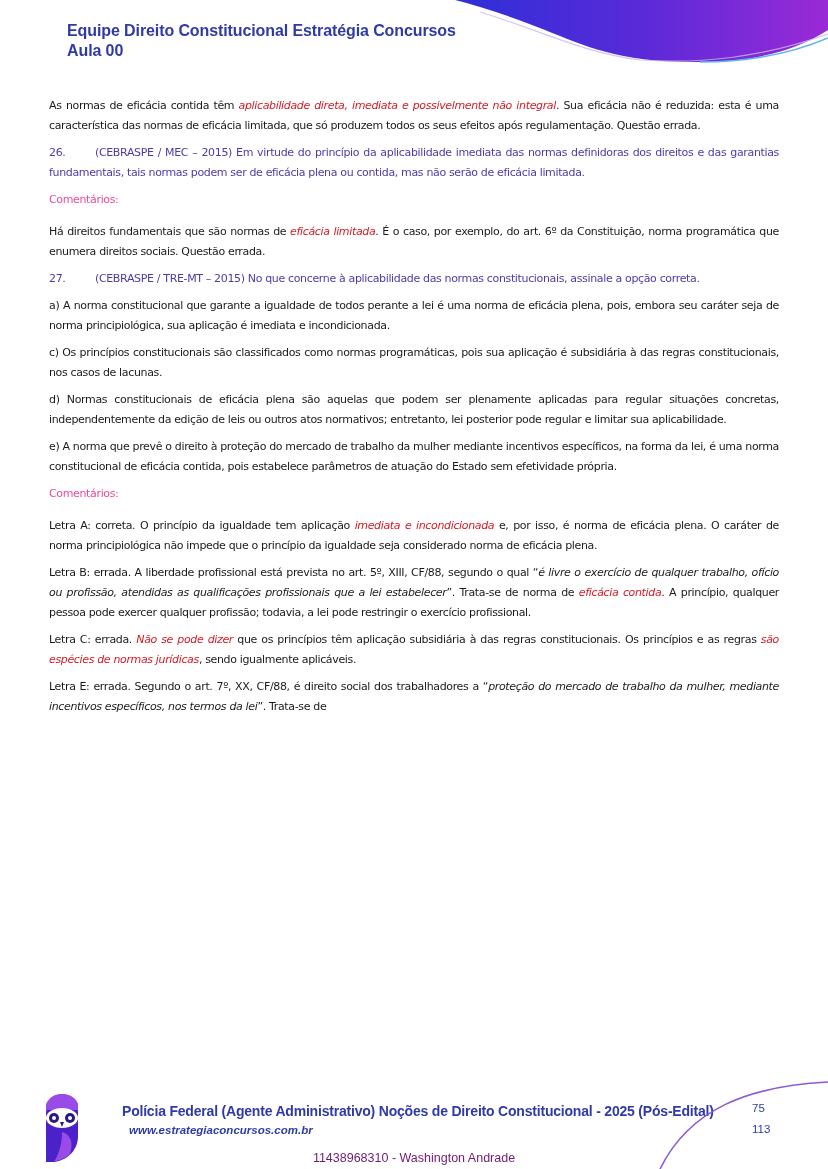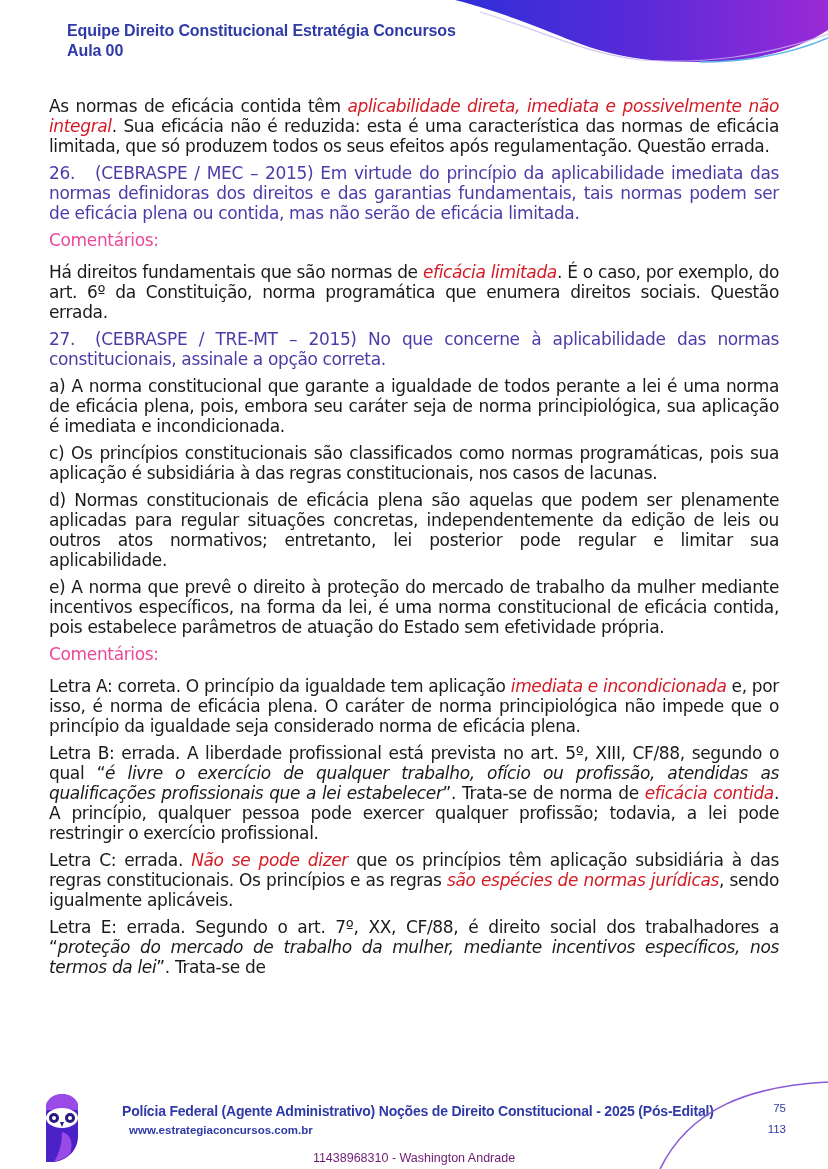--- a/index.html
+++ b/index.html
@@ -1,29 +1,29 @@
 <!DOCTYPE html>
 <html><head>
 <meta charset="utf-8">
 <style>
   html, body { margin: 0; padding: 0; background: #ffffff; }
   body { width: 828px; height: 1169px; position: relative; overflow: hidden; font-family: "Liberation Sans", sans-serif; }
   .wave { position: absolute; top: 0; left: 0; width: 828px; height: 80px; }
   .hdr { position: absolute; left: 67px; top: 21px; color: #2f3aa8; font-weight: bold; font-size: 16px; line-height: 20px; letter-spacing: -0.1px; }
-  .content { position: absolute; left: 49px; top: 96px; width: 730px; font-family: "DejaVu Sans", sans-serif; font-size: 17px; line-height: 20px; color: #1a1a1a; }
+  .content { position: absolute; left: 49px; top: 96px; width: 730px; font-family: "DejaVu Sans", sans-serif; font-size: 11px; line-height: 20px; color: #1a1a1a; }
   .content p { margin: 0 0 7px 0; text-align: justify; letter-spacing: -0.35px; }
   .q { color: #4b3ca8; }
   .com { color: #ec4899; margin-bottom: 12px !important; }
   .red { color: #d41a24; font-style: italic; }
   .it { font-style: italic; }
   .qnum { display: inline-block; width: 46px; }
   .footer-logo { position: absolute; left: 40px; top: 1092px; width: 44px; height: 72px; }
   .ft1 { position: absolute; left: 107px; top: 1103px; color: #2f3aa8; font-weight: bold; font-size: 14px; letter-spacing: -0.2px; margin-left: 15px; }
-  .ft2 { position: absolute; left: 107px; top: 1124px; color: #2f3aa8; font-weight: bold; font-size: 11.5px; padding-left: 22px; }
-  .pg { position: absolute; left: 752px; width: 34px; text-align: right; color: #2f3aa8; font-size: 11.5px; }
+  .ft2 { position: absolute; left: 107px; top: 1124px; color: #2f3aa8; font-weight: bold; font-style: italic; font-size: 11.5px; padding-left: 22px; }
+  .pg { position: absolute; left: 752px; width: 34px; text-align: left; color: #2f3aa8; font-size: 11.5px; }
   .pg1 { top: 1102px; }
   .pg2 { top: 1123px; }
   .owner { position: absolute; left: 0; width: 828px; top: 1151px; text-align: center; color: #701a75; font-size: 12.5px; }
   .curve { position: absolute; left: 650px; top: 1078px; width: 178px; height: 91px; }
 </style>
 </head>
 <body>
 
 <svg class="wave" viewBox="0 0 828 80" preserveAspectRatio="none">
   <defs>

